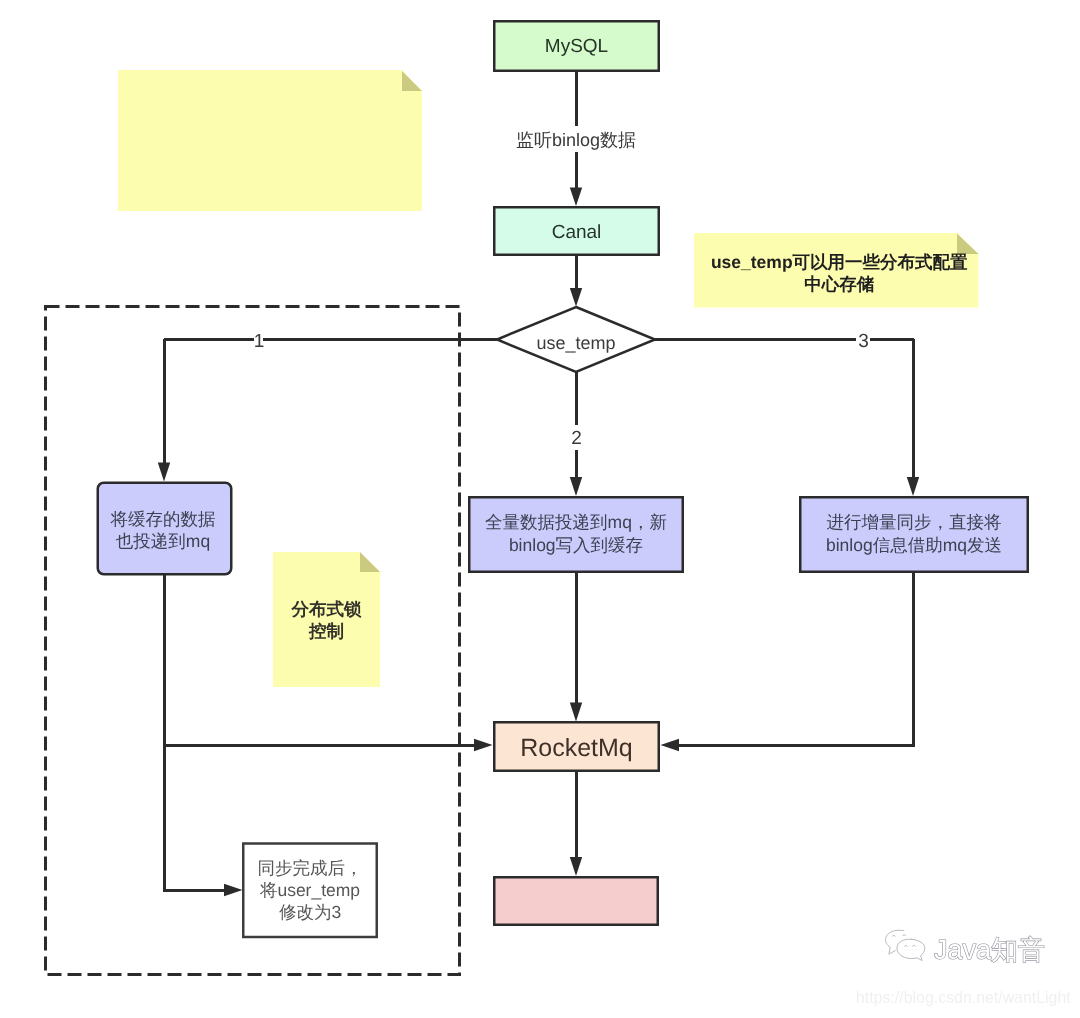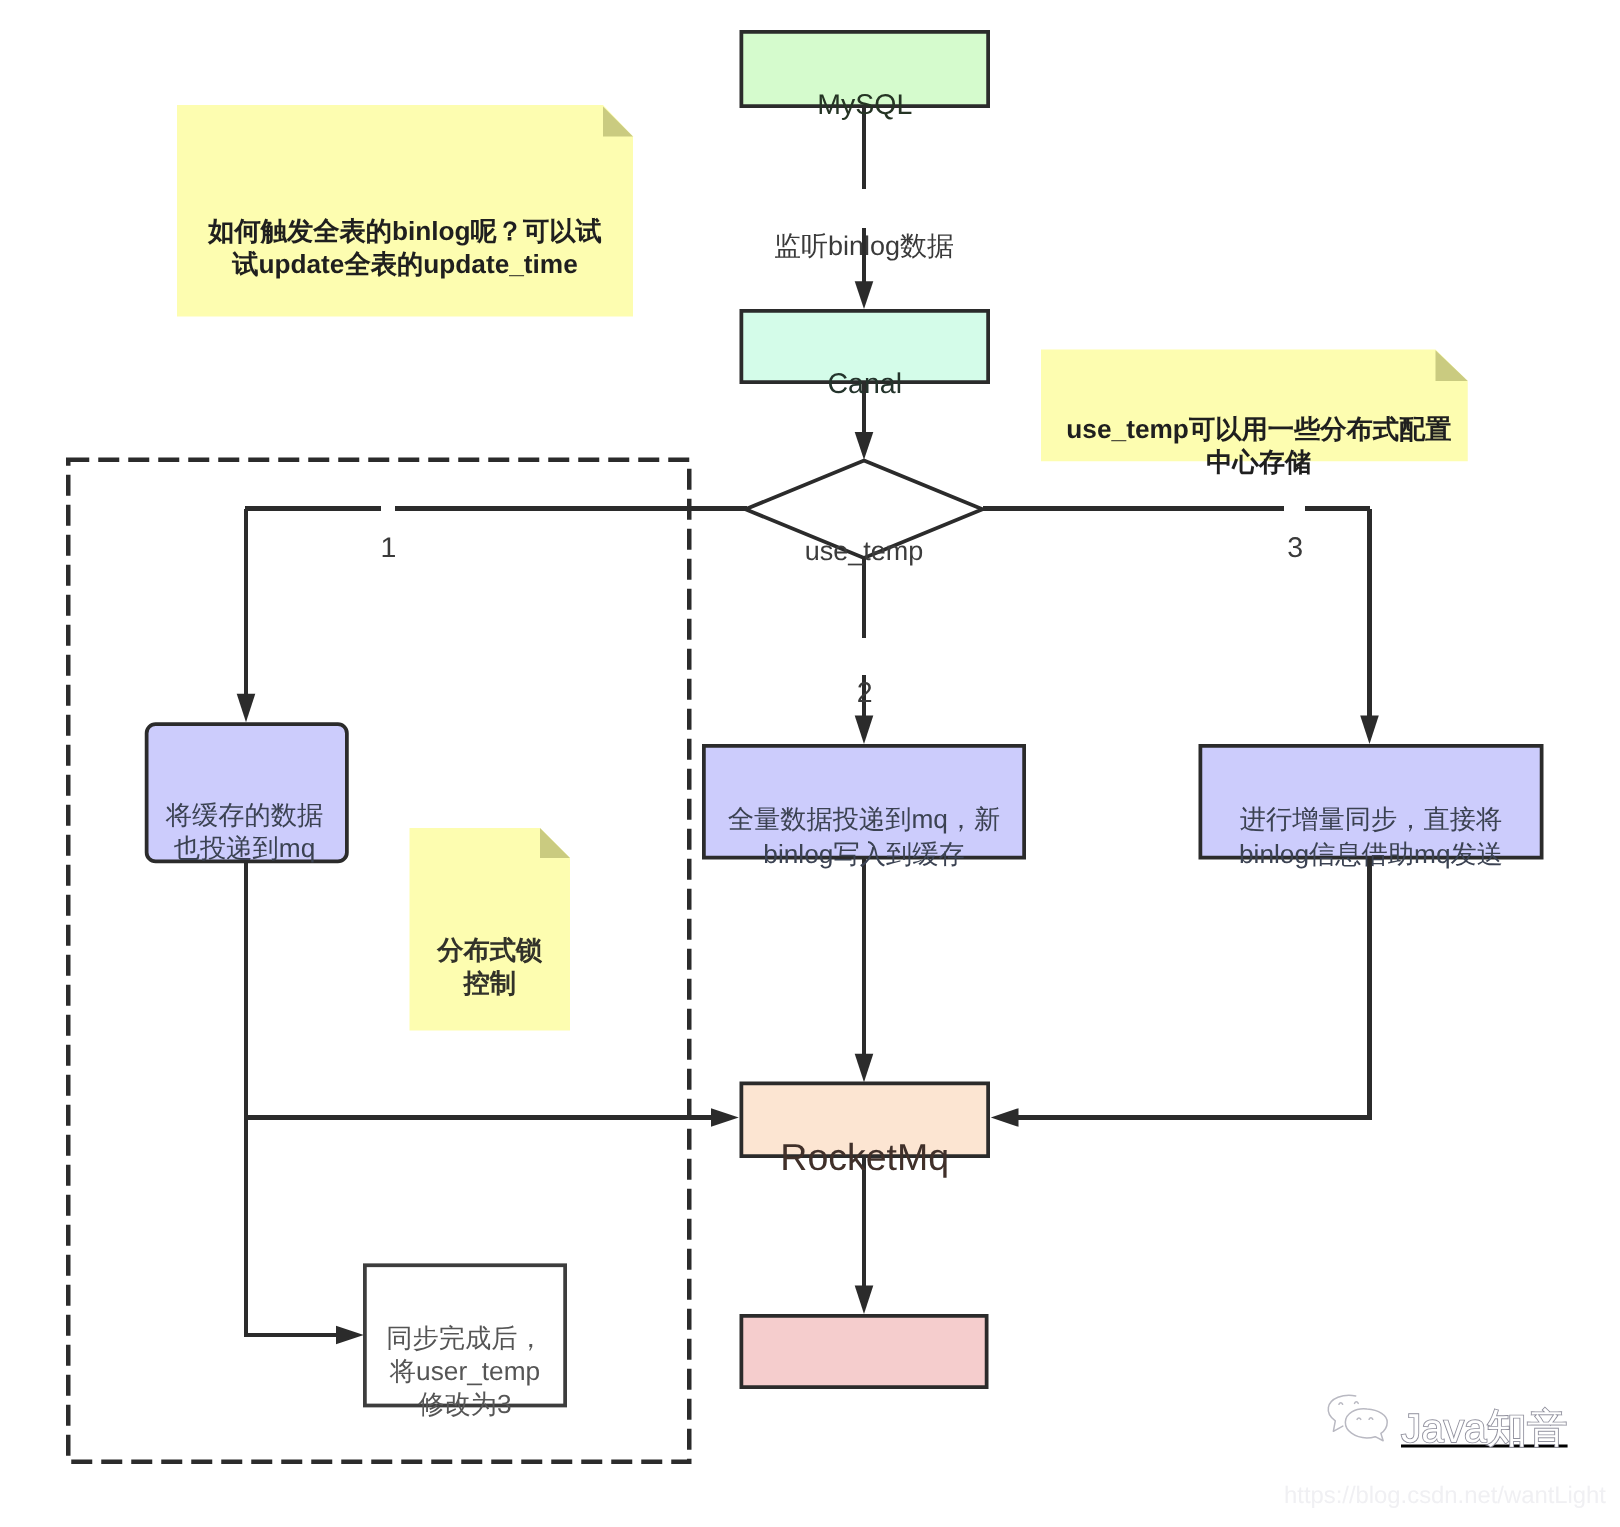--- a/index.html
+++ b/index.html
@@ -4,22 +4,22 @@
 <style>
   html,body{margin:0;padding:0;background:#ffffff;}
   body{width:1080px;height:1018px;overflow:hidden;
        font-family:"Liberation Sans", sans-serif;}
   #stage{position:relative;width:1080px;height:1018px;background:#fff;}
   #stage > svg{position:absolute;left:0;top:0;}
   .lbl{position:absolute;display:flex;align-items:center;justify-content:center;
        text-align:center;line-height:22px;white-space:pre;
        font-family:"Liberation Sans", sans-serif;
        -webkit-font-smoothing:antialiased;text-rendering:geometricPrecision;
-       will-change:transform;margin-top:24px;}
-  #watermark{position:absolute;left:883px;top:928px;display:flex;align-items:flex-end;gap:5px;text-decoration:underline;}
+       will-change:transform;}
+  #watermark{position:absolute;left:883px;top:928px;display:flex;align-items:center;gap:5px;}
   #wmbrand{font-family:"Liberation Sans", sans-serif;font-size:27px;margin-top:6px;color:#ffffff;
            letter-spacing:0px;line-height:1;
            -webkit-text-stroke:1.2px #8f8f9c;paint-order:stroke fill;
            -webkit-font-smoothing:antialiased;will-change:transform;}
   #wmurl{position:absolute;left:856px;top:989px;font-family:"Liberation Sans", sans-serif;
          font-size:15.9px;color:#f0f0f3;letter-spacing:0px;
          -webkit-font-smoothing:antialiased;will-change:transform;}
 </style>
 </head>
 <body>
@@ -101,22 +101,20 @@
 <div class="lbl node-text" style="left:494px;top:723px;width:165px;height:49px;color:#40302a;font-size:25px">RocketMq</div>
 <div class="lbl node-text ml" style="left:243px;top:843px;width:134px;height:94px;color:#555555;font-size:17.5px;line-height:22px">同步完成后，
 将user_temp
 修改为3</div>
 
 <div class="lbl" style="left:476px;top:126px;width:200px;height:28px;color:#3a3a3a;font-size:18px">监听binlog数据</div>
 <div class="lbl" style="left:245px;top:328px;width:28px;height:28px;color:#3a3a3a;font-size:19px">1</div>
 <div class="lbl" style="left:563px;top:426px;width:27px;height:26px;color:#3a3a3a;font-size:19px">2</div>
 <div class="lbl" style="left:850px;top:328px;width:27px;height:28px;color:#3a3a3a;font-size:19px">3</div>
 
-<div class="lbl ml note-text" style="left:118px;top:70px;width:304px;height:141px;color:#1f1f1f;font-size:17.5px;font-weight:700;line-height:22px">如何触发全表的binlog呢？可以试
-试update全表的update_time</div>
 <div class="lbl ml note-text" style="left:697px;top:236px;width:284.5px;height:74.5px;color:#1f1f1f;font-size:17.5px;font-weight:700;line-height:22px">use_temp可以用一些分布式配置
 中心存储</div>
 <div class="lbl ml note-text" style="left:273px;top:552px;width:107px;height:135px;color:#32322a;font-size:17.5px;font-weight:700;line-height:22px">分布式锁
 控制</div>
 
 <div id="watermark">
   <svg id="wechat" width="46" height="38" viewBox="0 0 46 38">
     <g fill="none" stroke="#b9b9c2" stroke-width="1.0" stroke-linecap="round" stroke-linejoin="round">
       <path d="M20.8,2.6 C12.6,0.9 3.6,4.2 2.6,10.3 C2.0,13.8 3.9,17.0 7.2,19.2 L5.9,26.2 L12.2,22.7"></path>
       <path d="M9.6,8.2 C10.3,6.8 11.4,6.8 12.1,8.2"></path>

